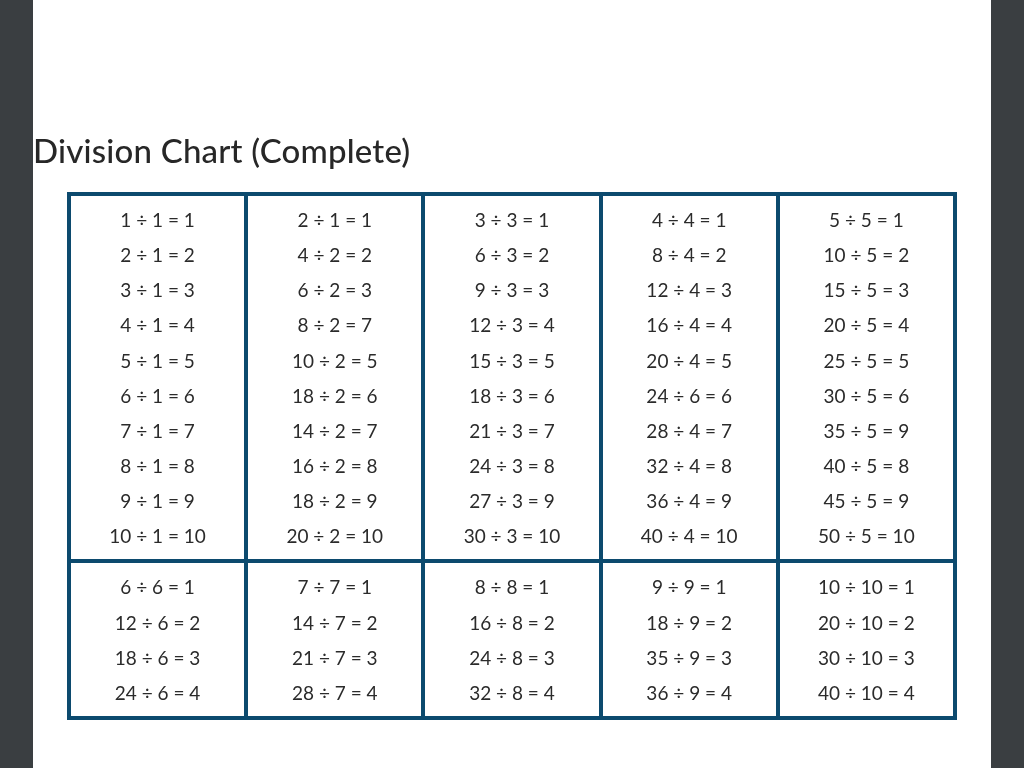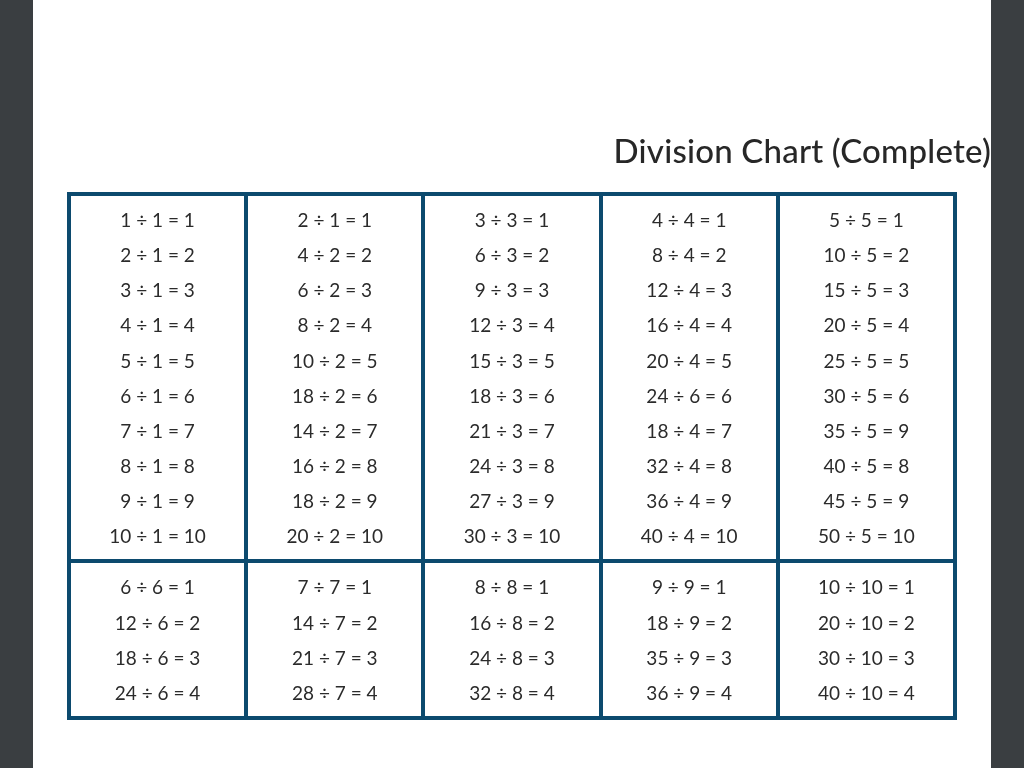--- a/index.html
+++ b/index.html
@@ -29,21 +29,21 @@
     overflow: hidden;
   }
   .page-inner {
     position: absolute;
     left: 0;
     top: 130px;
     width: 100%;
   }
   h1.title {
     margin: 0 0 22px 0;
-    text-align: right;
+    text-align: left;
     font-size: 33px;
     font-weight: 500;
     color: #272727;
     letter-spacing: 0.2px;
   }
   table.division {
     border-collapse: collapse;
     margin: 0 auto;
     width: 890px;
     table-layout: fixed;
@@ -90,21 +90,21 @@
               <div class="eq">8 ÷ 1 = 8</div>
               <div class="eq">9 ÷ 1 = 9</div>
               <div class="eq">10 ÷ 1 = 10</div>
             </div>
           </td>
           <td>
             <div class="eq-list">
               <div class="eq">2 ÷ 1 = 1</div>
               <div class="eq">4 ÷ 2 = 2</div>
               <div class="eq">6 ÷ 2 = 3</div>
-              <div class="eq">8 ÷ 2 = 4</div>
+              <div class="eq">8 ÷ 2 = 7</div>
               <div class="eq">10 ÷ 2 = 5</div>
               <div class="eq">18 ÷ 2 = 6</div>
               <div class="eq">14 ÷ 2 = 7</div>
               <div class="eq">16 ÷ 2 = 8</div>
               <div class="eq">18 ÷ 2 = 9</div>
               <div class="eq">20 ÷ 2 = 10</div>
             </div>
           </td>
           <td>
             <div class="eq-list">
@@ -121,21 +121,21 @@
             </div>
           </td>
           <td>
             <div class="eq-list">
               <div class="eq">4 ÷ 4 = 1</div>
               <div class="eq">8 ÷ 4 = 2</div>
               <div class="eq">12 ÷ 4 = 3</div>
               <div class="eq">16 ÷ 4 = 4</div>
               <div class="eq">20 ÷ 4 = 5</div>
               <div class="eq">24 ÷ 6 = 6</div>
-              <div class="eq">18 ÷ 4 = 7</div>
+              <div class="eq">28 ÷ 4 = 7</div>
               <div class="eq">32 ÷ 4 = 8</div>
               <div class="eq">36 ÷ 4 = 9</div>
               <div class="eq">40 ÷ 4 = 10</div>
             </div>
           </td>
           <td>
             <div class="eq-list">
               <div class="eq">5 ÷ 5 = 1</div>
               <div class="eq">10 ÷ 5 = 2</div>
               <div class="eq">15 ÷ 5 = 3</div>

